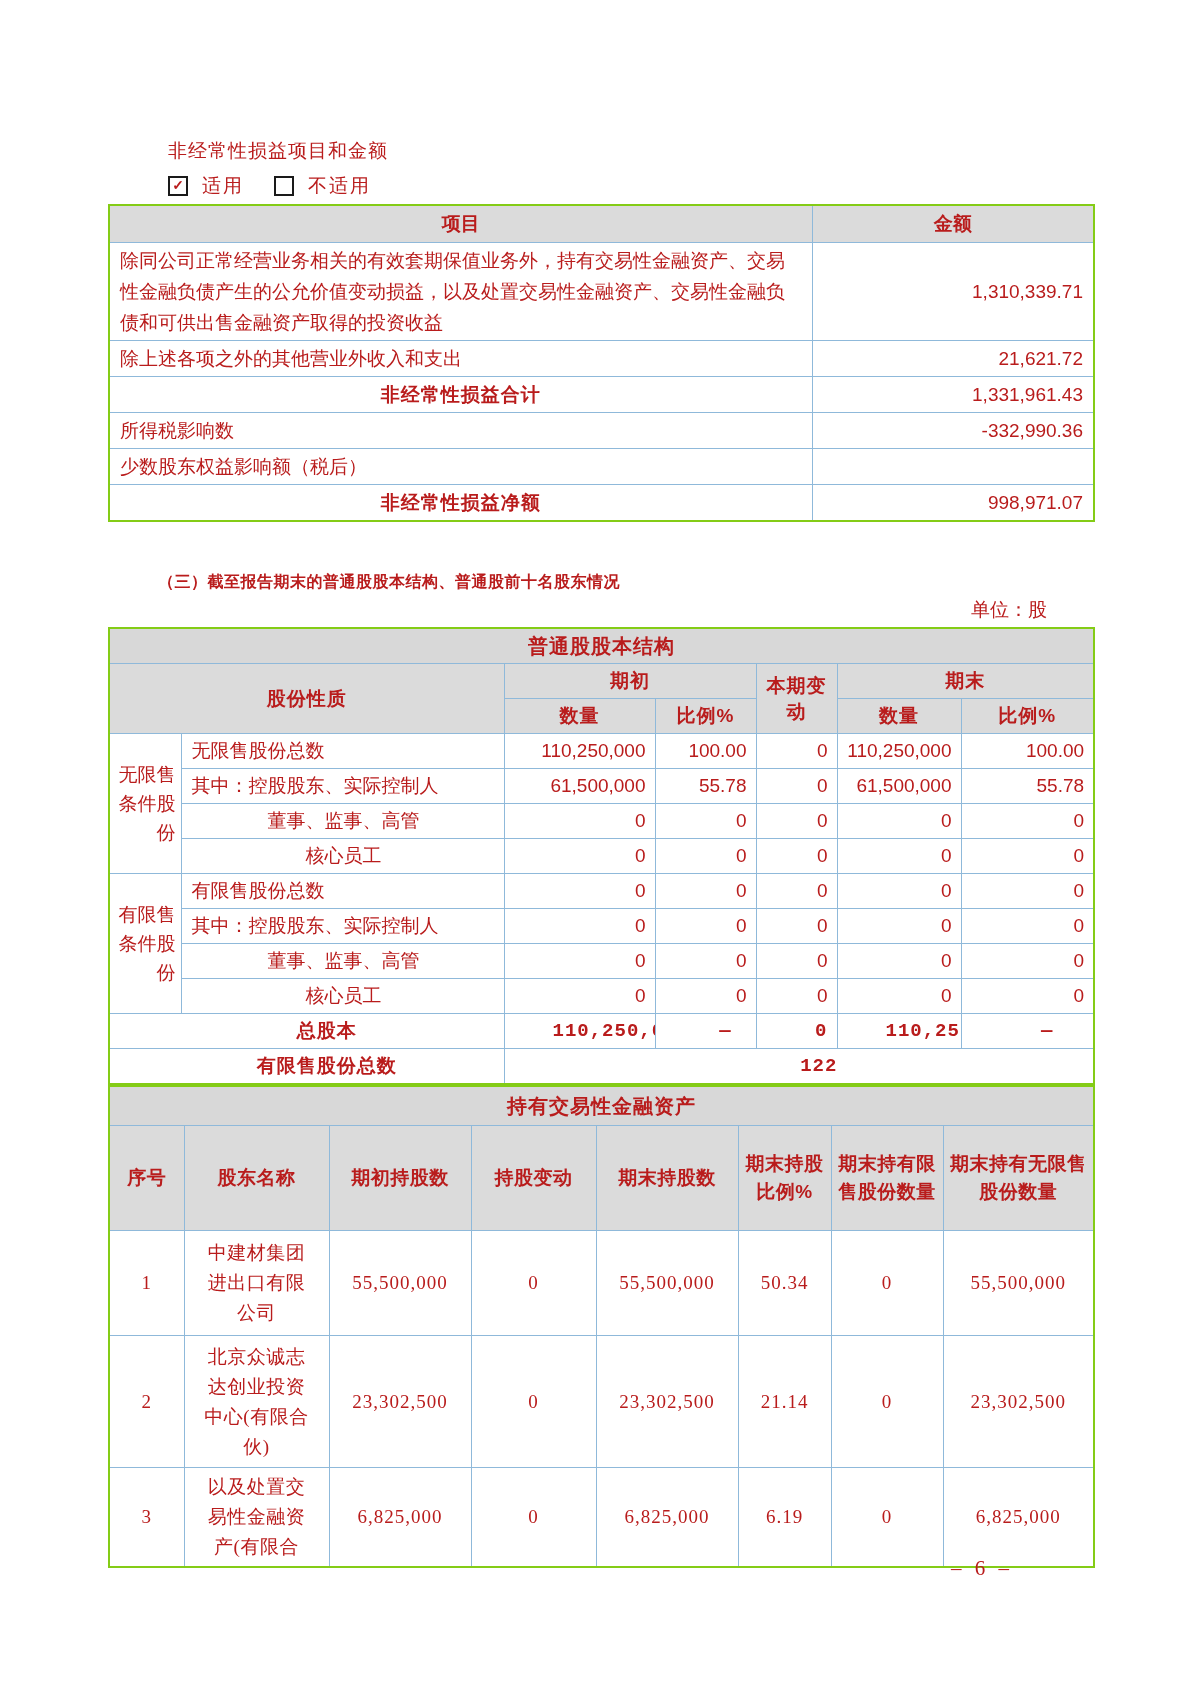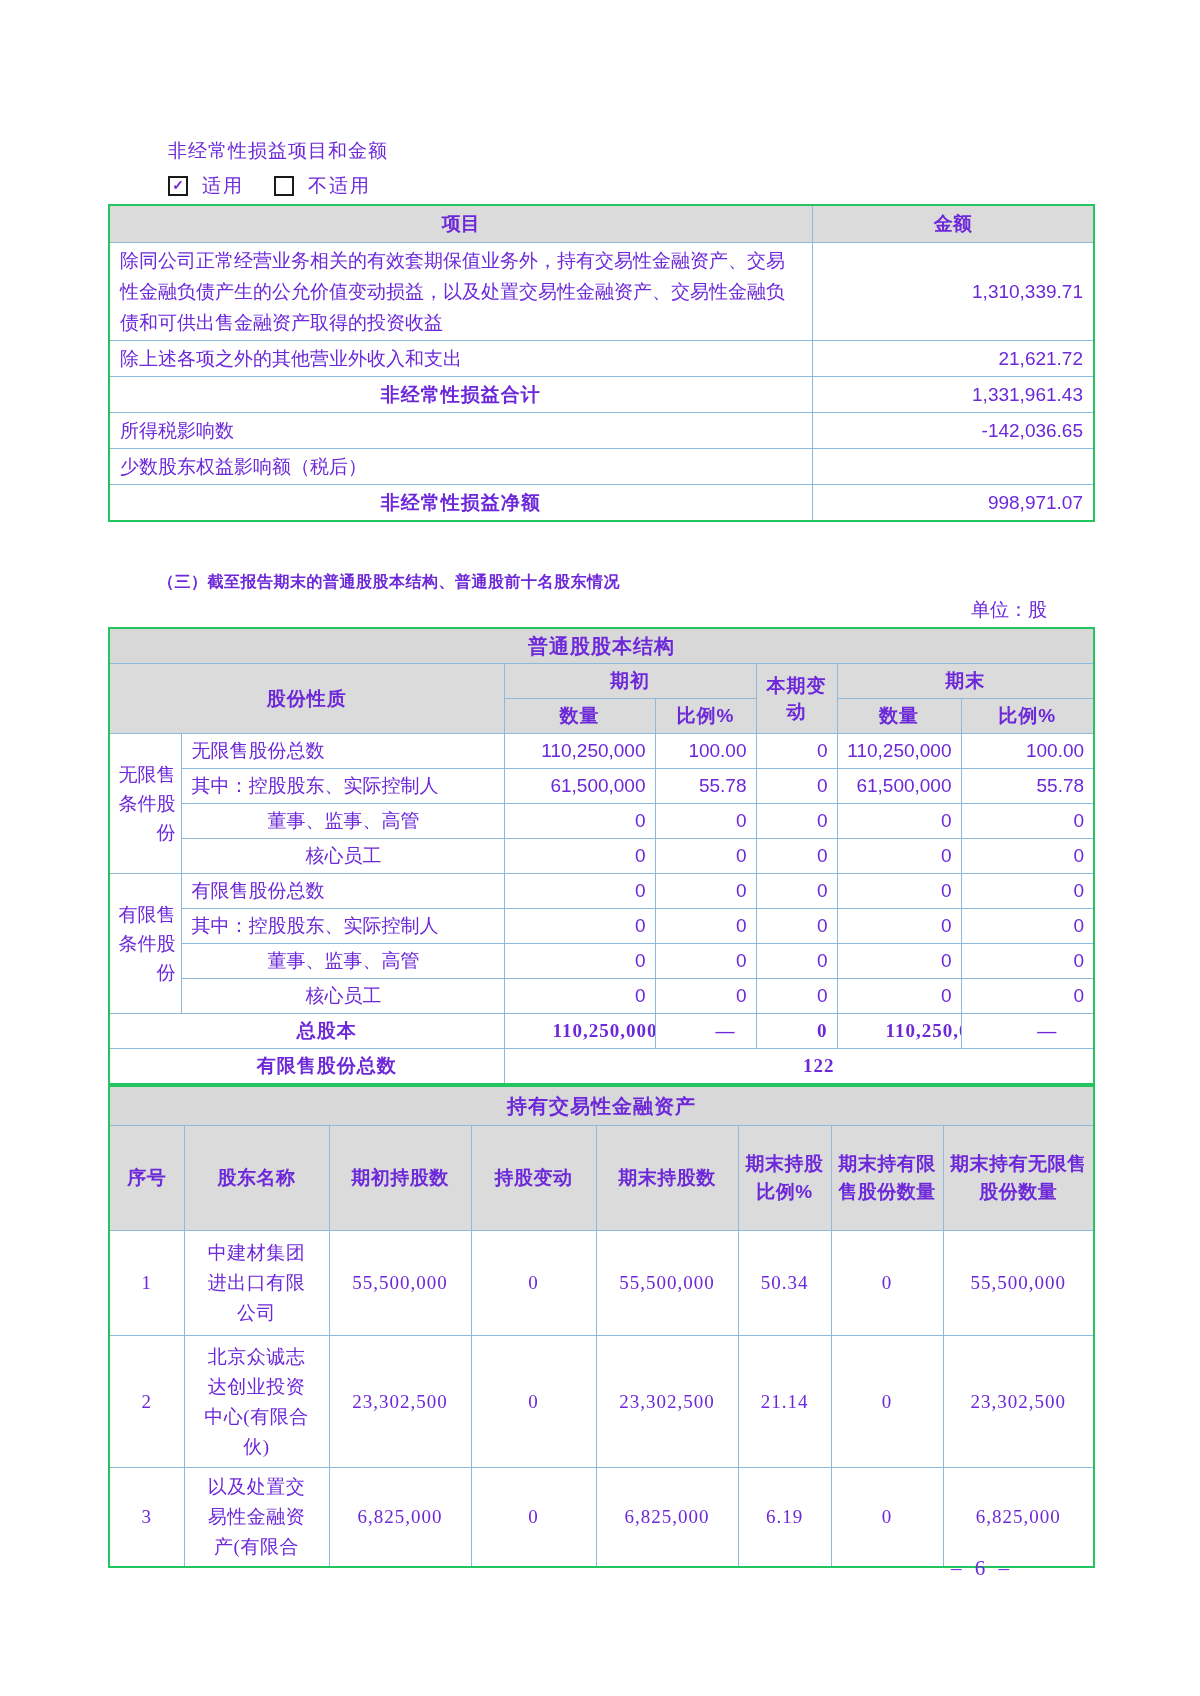--- a/index.html
+++ b/index.html
@@ -1,18 +1,18 @@
 <!DOCTYPE html>
 <html><head>
 <meta charset="utf-8">
 <style>
   html,body { margin:0; padding:0; background:#e8e8e8; }
   .page {
     position:relative; width:1200px; height:1696px; margin:0 auto;
-    background:#ffffff; color:#6d28d9;
+    background:#ffffff; color:#b91c1c;
     font-family:"Liberation Serif", serif; font-size:19px;
     overflow:hidden;
   }
   .content { position:absolute; left:108px; top:0; width:985px; }
 
   
   .s1-title { margin-top:138px; padding-left:60px; font-size:19px; letter-spacing:1px; }
   .cbx-row { margin-top:9px; padding-left:60px; display:flex; align-items:center; }
   .cbx {
     display:inline-block; width:16px; height:16px; border:2px solid #1a1a1a;
@@ -27,21 +27,21 @@
     margin-top:50px; padding-left:50px;
     font-family:"Liberation Sans", sans-serif; font-weight:bold; font-size:16px;
     letter-spacing:0.5px;
   }
 
   
   table { width:100%; border-collapse:collapse; table-layout:fixed; font-size:19px; }
   .t1 { margin-top:5px; }
   .t2 { margin-top:4px; }
   td, th { border:1px solid #8fb9da; padding:3px 8px; overflow:hidden; }
-  table { border:2px solid #22c55e; }
+  table { border:2px solid #84cc16; }
   th {
     background:#dbdbdb; font-family:"Liberation Sans", sans-serif;
     font-weight:bold; text-align:center;
   }
   .band { background:#d8d8d8; height:32px; font-size:20px; letter-spacing:1px; }
 
   .t1 th { height:30px; }
   .t1 .item { text-align:left; line-height:31px; padding:2px 10px; }
   .t1 .num { text-align:right; padding-right:10px; font-family:"Liberation Sans", sans-serif; }
   .t1 .total-label {
@@ -49,21 +49,21 @@
     letter-spacing:1px;
   }
 
   .t2 th { height:28px; letter-spacing:1px; }
   .t2 td { height:28px; }
   .t2 .grp { text-align:right; padding:12px 5px; line-height:29px; }
   .t2 .lbl { text-align:left; padding-left:10px; }
   .t2 .ctr { text-align:center; }
   .t2 .num { text-align:right; padding-right:9px; font-family:"Liberation Sans", sans-serif; }
   .t2 .dash { text-align:center; font-family:"Liberation Sans", sans-serif; }
-  .t2 .hd { font-family:Liberation Serif, serif; font-weight:bold; letter-spacing:1px;padding-left:48px; }
+  .t2 .hd { font-family:Liberation Mono, monospace; font-weight:bold; letter-spacing:1px;padding-left:48px; }
 
   .t3h th { height:100px; line-height:28px; padding:2px 6px; letter-spacing:0.5px; }
   .t3 td { text-align:center; letter-spacing:1px; }
   .t3 .name { padding:4px 14px; line-height:30px; letter-spacing:0.5px; }
   .t3 .r1 { height:105px; }
   .t3 .r2 { height:132px; }
   .t3 .r3 { height:92px; }
 
   .footer {
     position:absolute; top:1556px; left:912px; width:140px; text-align:center;
@@ -103,21 +103,21 @@
       <tr style="height:33px">
         <td class="item">除上述各项之外的其他营业外收入和支出</td>
         <td class="num">21,621.72</td>
       </tr>
       <tr style="height:35px">
         <td class="item total-label">非经常性损益合计</td>
         <td class="num">1,331,961.43</td>
       </tr>
       <tr style="height:34px">
         <td class="item">所得税影响数</td>
-        <td class="num">-142,036.65</td>
+        <td class="num">-332,990.36</td>
       </tr>
       <tr style="height:33px">
         <td class="item">少数股东权益影响额（税后）</td>
         <td class="num"></td>
       </tr>
       <tr style="height:36px">
         <td class="item total-label">非经常性损益净额</td>
         <td class="num">998,971.07</td>
       </tr>
     </tbody>

